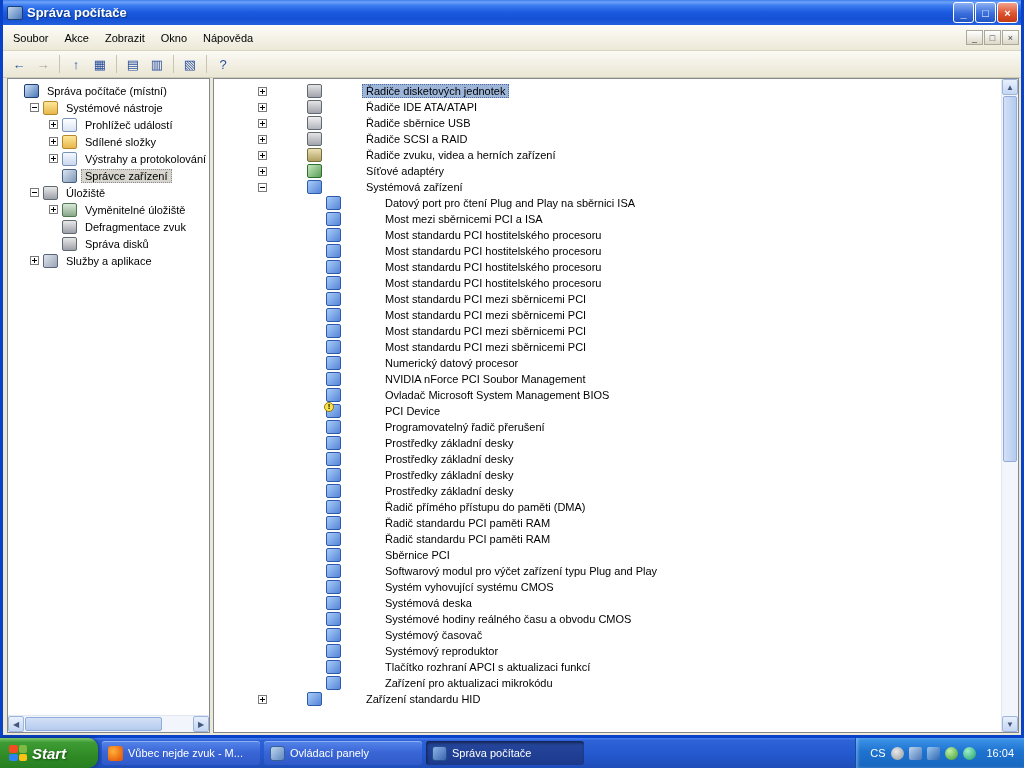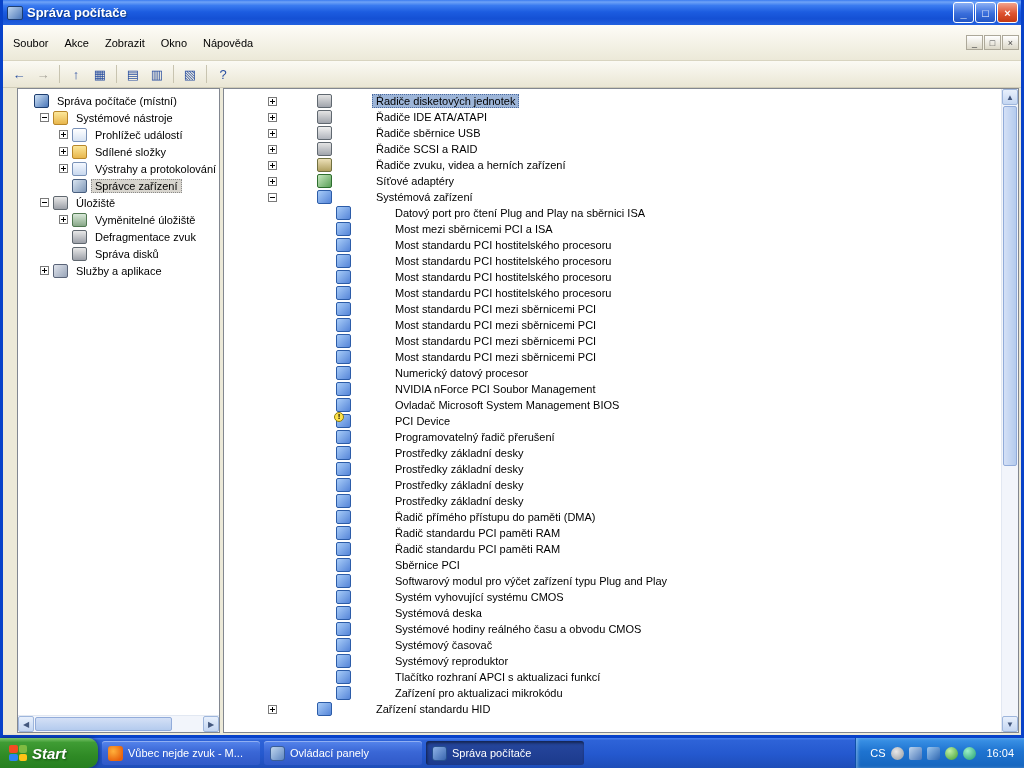--- a/index.html
+++ b/index.html
@@ -14,37 +14,37 @@
   .title-icon{width:16px;height:14px;flex:none;margin-right:4px;border-radius:2px;
     background:linear-gradient(135deg,#BFD6EE,#4A76B8);border:1px solid #1E3E70;}
   .title-text{color:#fff;font-weight:bold;font-size:13px;flex:1;text-shadow:1px 1px 1px #0A3580;
     white-space:nowrap;overflow:hidden;}
   .win-btn{width:21px;height:21px;margin-left:1px;border:1px solid #fff;border-radius:3px;color:#fff;
     font-size:11px;font-weight:bold;display:flex;align-items:center;justify-content:center;
     background:linear-gradient(180deg,#8BB0F5 0%,#3A6EDB 55%,#2255C4 100%);}
   .win-btn.close{background:linear-gradient(180deg,#F2A38D 0%,#DD5330 55%,#C43A14 100%);}
 
   
-  .menubar{height:36px;flex:none;display:flex;align-items:center;padding-left:2px;
+  .menubar{height:26px;flex:none;display:flex;align-items:center;padding-left:2px;
     background:linear-gradient(180deg,#FDFCF7,#ECE9D8);border-bottom:1px solid #D8D4C0;}
   .menu-item{padding:3px 8px;font-size:11px;color:#000;cursor:default;}
   .child-controls{margin-left:auto;display:flex;margin-right:2px;}
   .child-btn{width:17px;height:15px;border:1px solid #ACA899;margin-left:1px;font-size:9px;color:#444;
     background:linear-gradient(180deg,#FFFFFF,#DCD8C8);display:flex;align-items:center;justify-content:center;}
 
   
   .toolbar{height:27px;flex:none;display:flex;align-items:center;gap:2px;padding-left:5px;
     background:linear-gradient(180deg,#FBFAF4,#EAE6D4);border-bottom:1px solid #D0CCB8;}
   .tool-btn{width:22px;height:22px;display:flex;align-items:center;justify-content:center;
     font-size:13px;color:#2A4FA0;border:1px solid transparent;border-radius:2px;}
   .tool-btn.disabled{color:#A8A49A;}
   .tool-sep{width:1px;height:18px;background:#C8C4B0;margin:0 3px;}
 
   
-  .content{flex:1;display:flex;gap:3px;padding:0 2px 2px 14px;background:#ECE9D8;min-height:0;}
+  .content{flex:1;display:flex;gap:3px;padding:0 2px 2px 4px;background:#ECE9D8;min-height:0;}
   .pane{background:#fff;border:1px solid #828790;position:relative;overflow:hidden;}
   .left-pane{width:203px;flex:none;display:flex;flex-direction:column;}
   .right-pane{flex:1;}
   .tree{flex:1;overflow:hidden;padding:3px 0 0 3px;}
   .right-tree{position:absolute;top:0;left:0;right:17px;bottom:0;overflow:hidden;padding:4px 0 0 8px;}
 
   .row{display:flex;align-items:center;height:17px;font-size:11px;white-space:nowrap;cursor:default;}
   .right-pane .row{height:16px;gap:36px;}
   .indent{flex:none;}
   .expander{width:9px;height:9px;flex:none;border:1px solid #7A7A7A;background:#fff;position:relative;margin-right:4px;}

